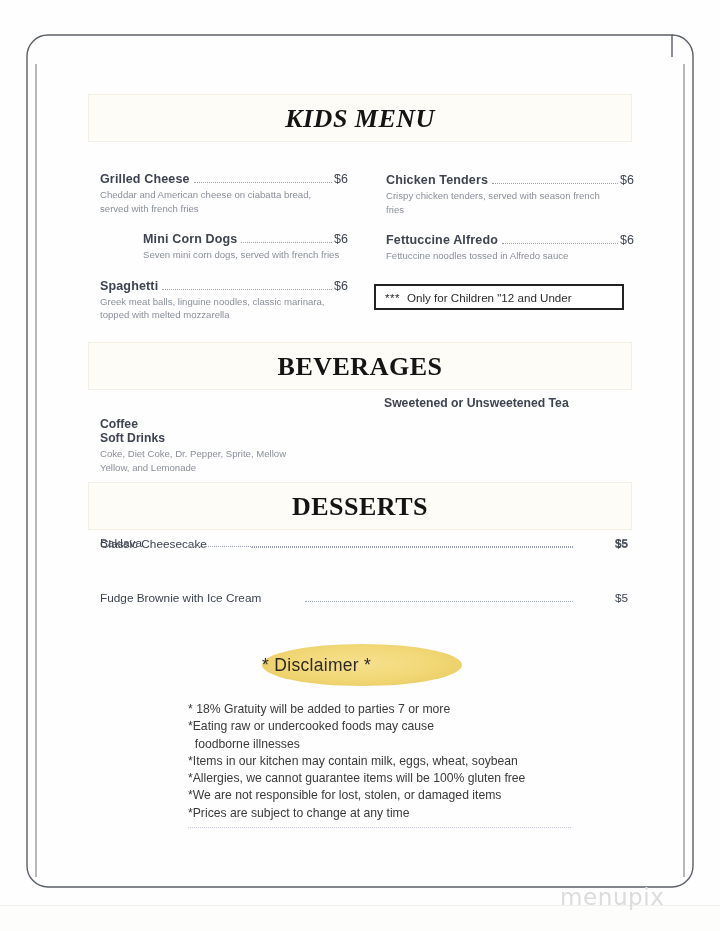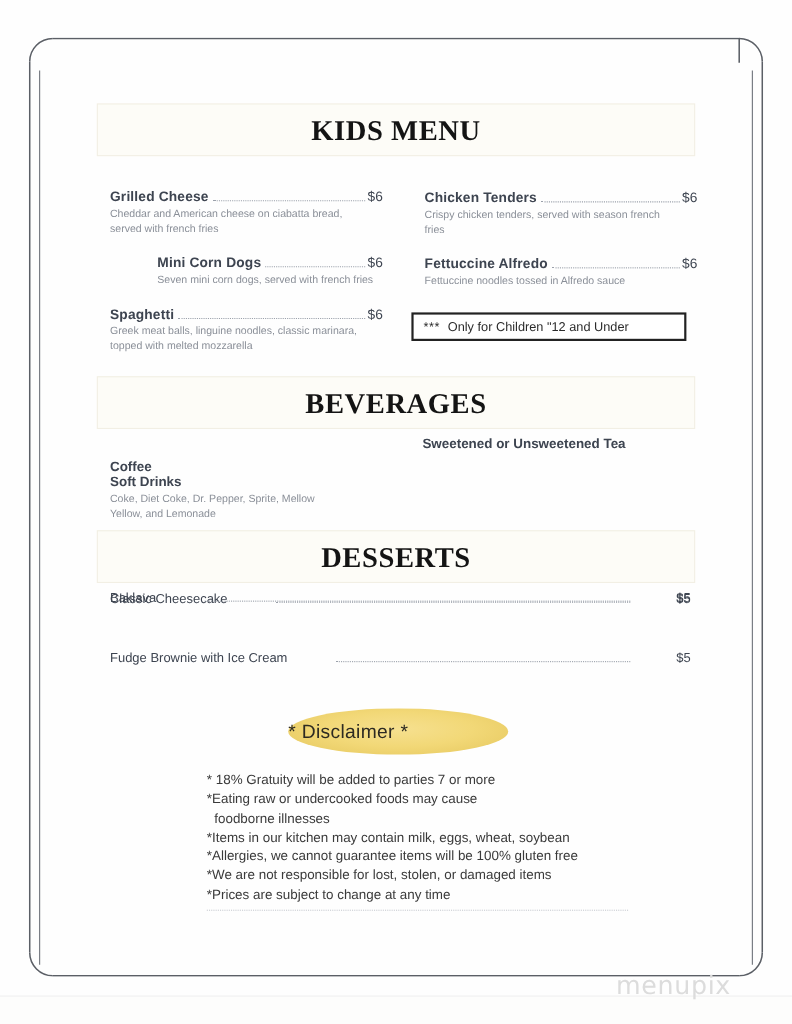--- a/index.html
+++ b/index.html
@@ -236,21 +236,21 @@
       <path d="M 1 832 A 21 21 0 0 0 22 853" fill="none" stroke="#5b5f66" stroke-width="1.4"></path>
 
       <path d="M 10 30 L 10 843" fill="none" stroke="#7a7e85" stroke-width="1.1"></path>
       <path d="M 658 30 L 658 843" fill="none" stroke="#7a7e85" stroke-width="1.1"></path>
       <path d="M 30 10 L 638 10" fill="none" stroke="#7a7e85" stroke-width="0"></path>
     </svg>
   </div>
 
   <div class="content">
 
-    <div class="section-banner" style="top:94px; height:48px; line-height:48px;">
+    <div class="section-banner" style="top:94px; height:48px; line-height:48px;font-style:italic;">
       <span class="section-title" style="font-size:26px;">KIDS MENU</span>
     </div>
 
     <div class="col left" style="top:172px;">
 
       <div class="item">
         <div class="item-head">
           <span class="item-name">Grilled Cheese</span>
           <span class="leader"></span>
           <span class="item-price">$6</span>

